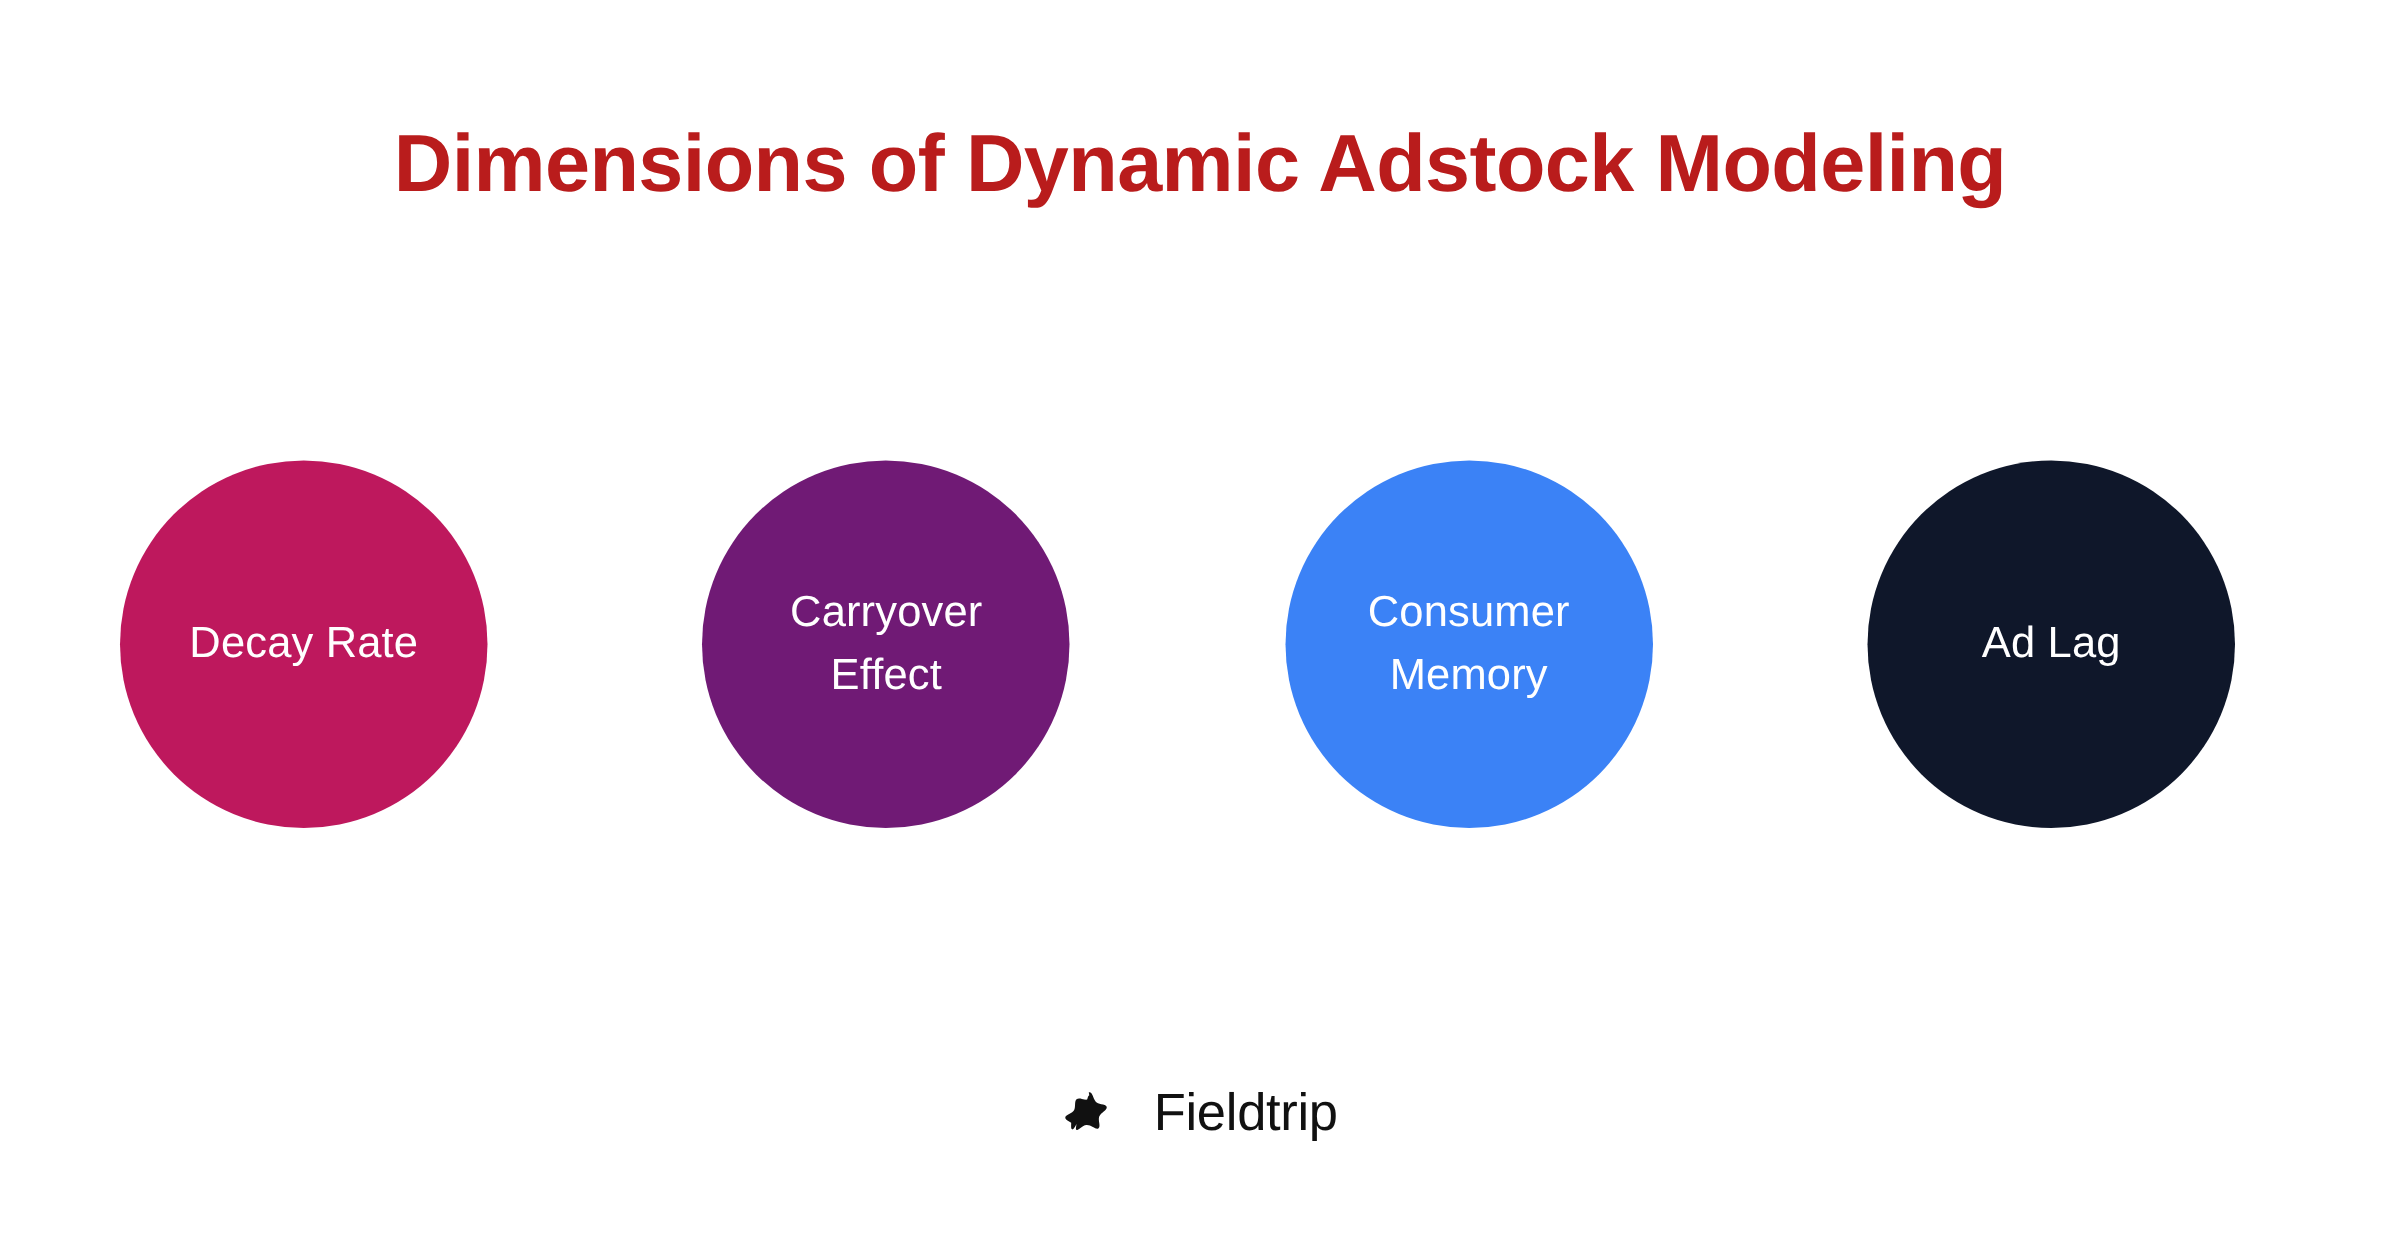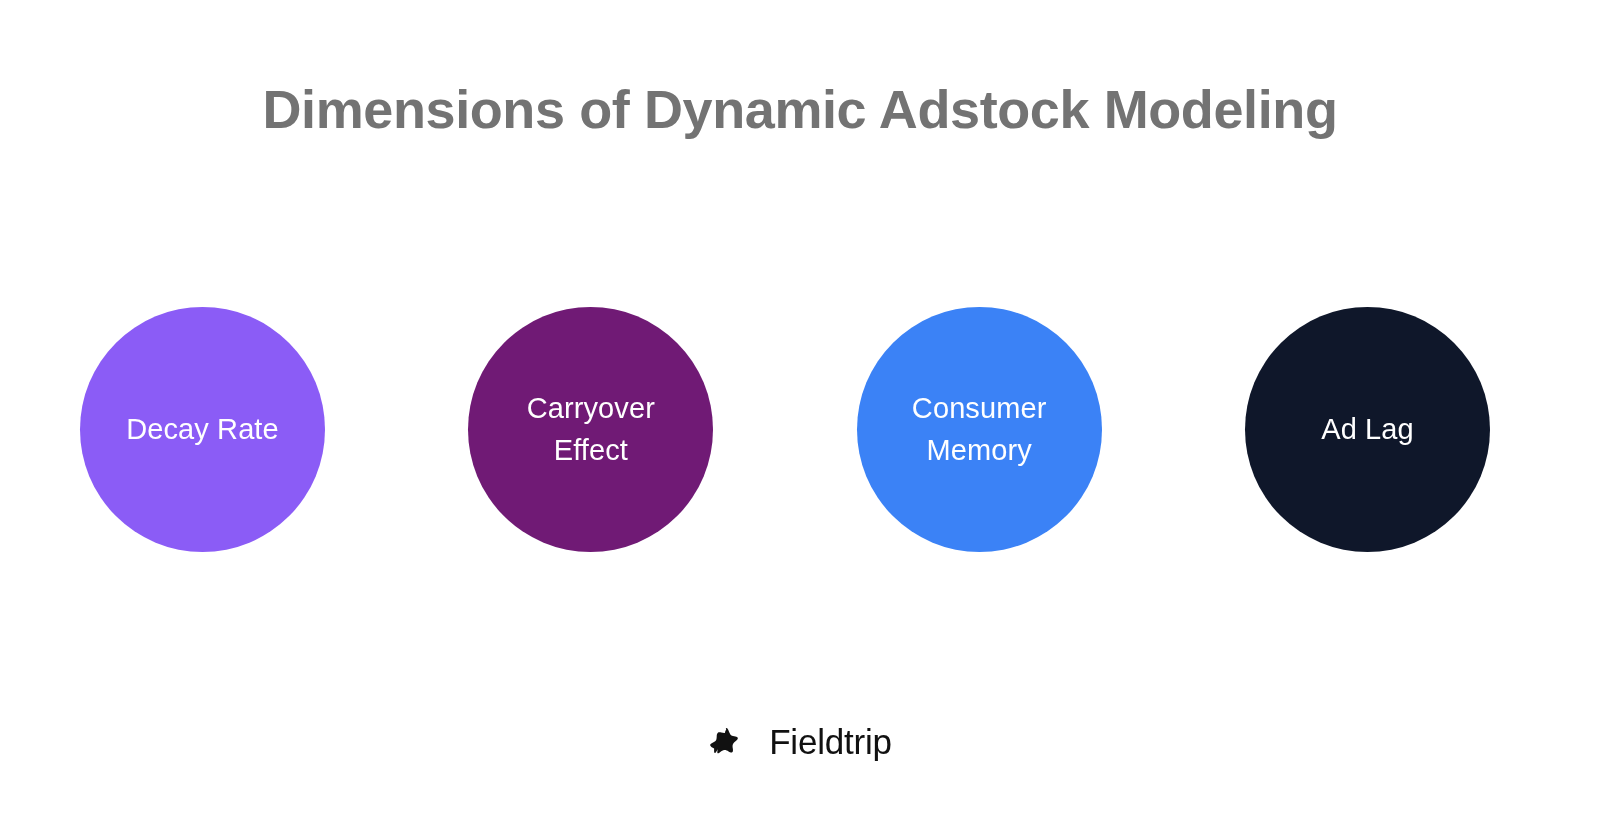--- a/index.html
+++ b/index.html
@@ -34,21 +34,21 @@
     width: 1600px;
     text-align: center;
   }
   .page-title {
     margin: 0;
     font-family: "Liberation Sans", "DejaVu Sans", sans-serif;
     font-size: 54px;
     font-weight: 700;
     line-height: 1.15;
     letter-spacing: -0.4px;
-    color: #737373;
+    color: #b91c1c;
     white-space: nowrap;
   }
 
   
   .circle-row {
     position: absolute;
     top: 306px;
     left: 80px;
     width: 1410px;
     height: 246px;
@@ -114,21 +114,21 @@
 <body style="background-color: rgb(255, 255, 255);">
 
 <div class="infographic">
 
   <div class="title-block">
     <h1 class="page-title">Dimensions of Dynamic Adstock Modeling</h1>
   </div>
 
   <div class="circle-row">
 
-    <div class="bubble" style="background-color: #8b5cf6;">
+    <div class="bubble" style="background-color: #be185d;">
       <span class="bubble-label" style="color: rgb(255, 255, 255);">Decay Rate</span>
     </div>
 
     <div class="bubble" style="background-color: #701a75;">
       <span class="bubble-label" style="color: rgb(255, 255, 255);">Carryover Effect</span>
     </div>
 
     <div class="bubble" style="background-color: #3b82f6; justify-content: center;">
       <span class="bubble-label" style="color: rgb(255, 255, 255);">Consumer Memory</span>
     </div>

